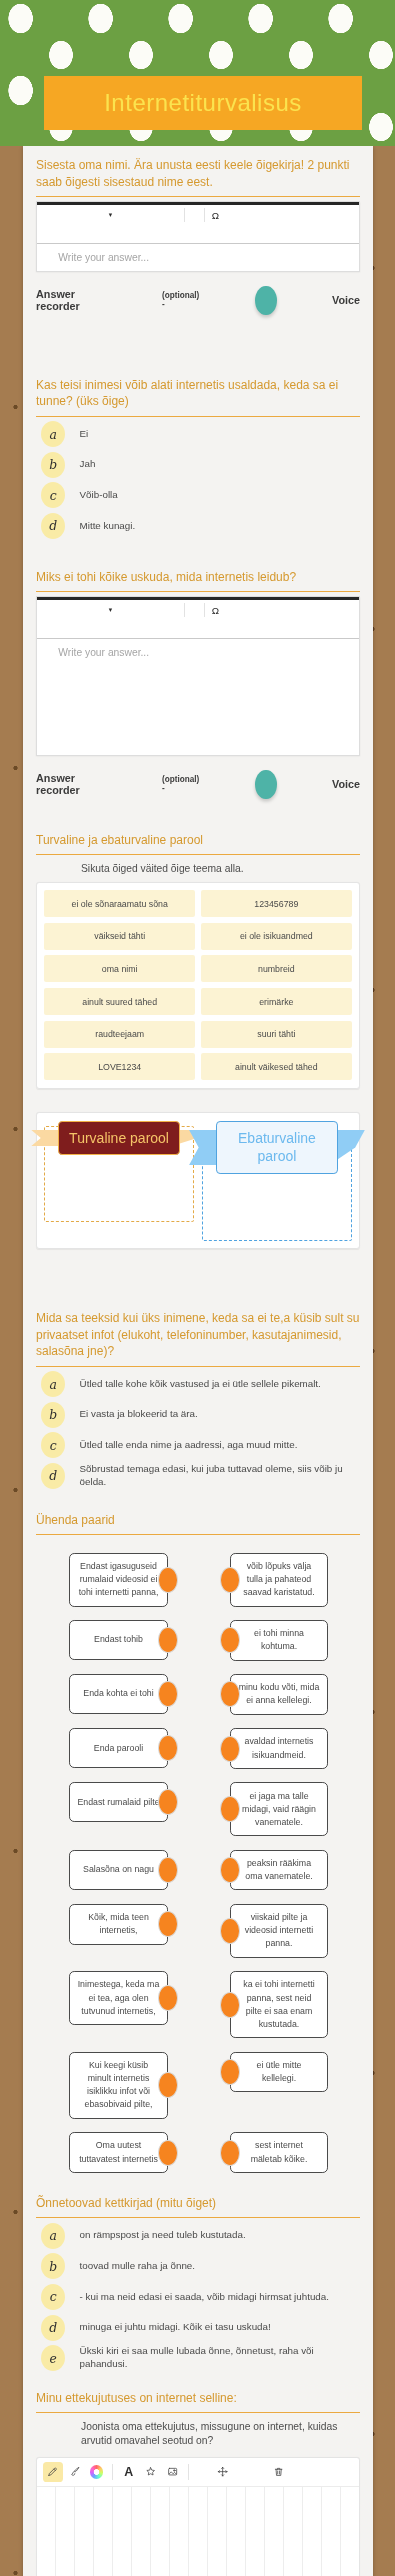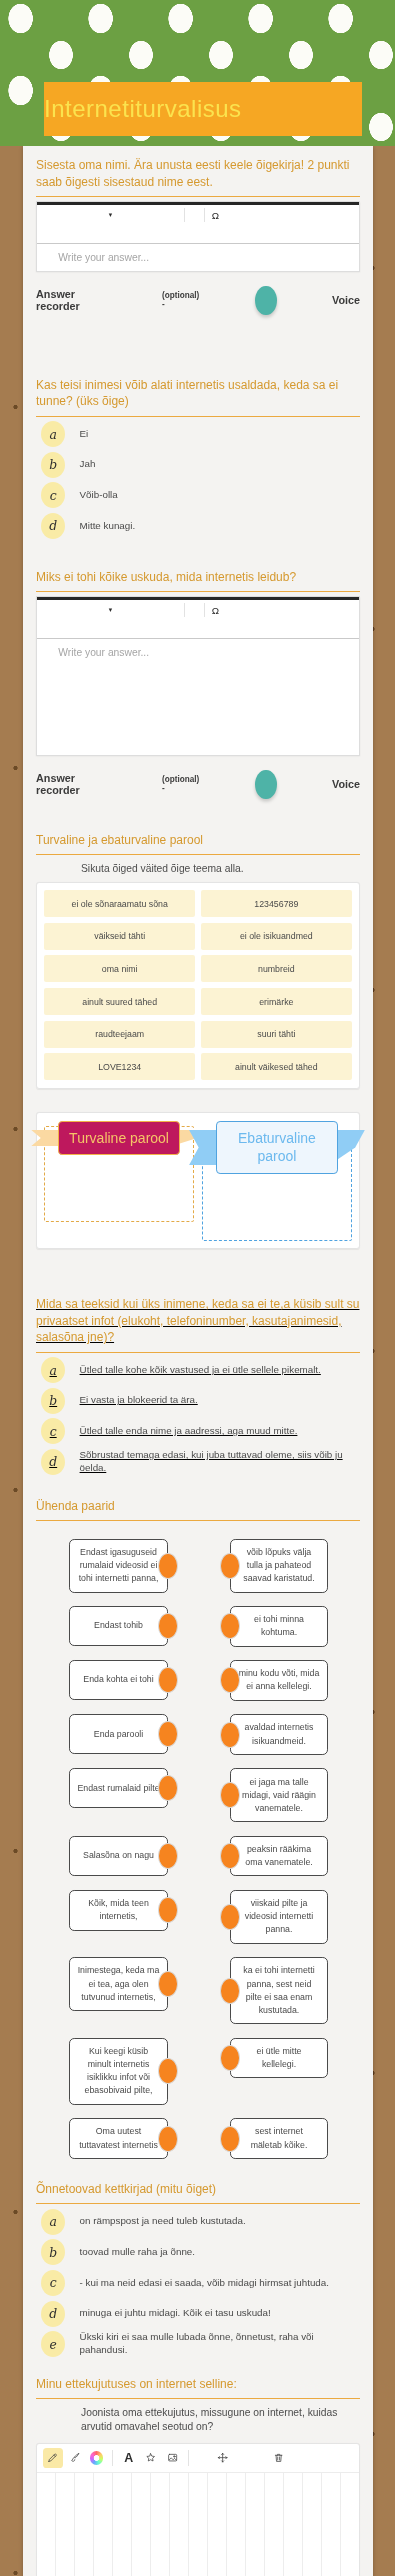--- a/index.html
+++ b/index.html
@@ -20,22 +20,22 @@
   
   .hero {
     height: 146px; position: relative;
     background-color: #6ca043;
     background-image:
       radial-gradient(12.4px 15px at 20.6px 18.5px, #fcfcf7 97%, rgba(252,252,247,0)),
       radial-gradient(12px 14.4px at 61px 55px, #fcfcf7 97%, rgba(252,252,247,0));
     background-size: 80px 72px;
   }
   .hero-band {
-    position: absolute; left: 44px; right: 34px; top: 82px; height: 54px;
-    background: #f6a723; display: flex; align-items: center; justify-content: flex-start;
+    position: absolute; left: 44px; right: 34px; top: 76px; height: 54px;
+    background: #f6a723; display: flex; align-items: center; justify-content: center;
   }
   .hero-band h1 {
     color: #fbe34e; font-size: 24px; font-weight: 400; letter-spacing: 0.5px;
   }
 
   
   .card {
     margin: 0 23px 19px 23px; background: #f4f3f1;
     padding: 11.3px 13px 17.5px 13px;
     box-shadow: 0 1px 4.1px rgba(0,0,0,.25);
@@ -94,21 +94,21 @@
   .ribbon { position: relative; width: 122px; margin: 0 auto; z-index: 2; }
   .wing { position: absolute; top: 8.8px; bottom: 8.8px; width: 36px; }
   .wing.l { left: -27px; clip-path: polygon(0 0, 100% 0, 100% 100%, 0 100%, 27% 50%); }
   .wing.r { right: -27px; clip-path: polygon(0 0, 100% 0, 73% 50%, 0 100%, 0 100%); }
   .ribbon.orange .wing { background: #fbd9a2; }
   .ribbon.blue   .wing { background: #90cdf5; }
   .ribbon-label {
     position: relative; border-radius: 4.1px; text-align: center;
     font-size: 14px; line-height: 1.35; padding: 6.7px 2.1px;
   }
-  .ribbon.orange .ribbon-label { border: 1px solid #f2b248; background: #be185d; color: #f5c468; }
+  .ribbon.orange .ribbon-label { border: 1px solid #f2b248; background: #7f1d1d; color: #f5c468; }
   .ribbon.blue   .ribbon-label { border: 1px solid #4fa3e0; background: #eef6fd; color: #6cb9ee; }
   .zone-drop { margin-top: -29px; height: 96px; background: #fff; border-radius: 2.1px; }
   .zone-drop.orange { border: 1px dashed #e3aa47; }
   .zone-drop.blue   { border: 1px dashed #4fa3e0; }
 
   
   .pair-row { display: flex; justify-content: space-between; align-items: flex-start; margin: 0 32px 13.4px 33px; }
   .pair-box {
     position: relative; background: #fff; border: 0.8px solid #4a4a4a; border-radius: 5.2px;
     color: #4a4a4a; font-size: 8.8px; line-height: 1.5; text-align: center;
@@ -137,21 +137,21 @@
       radial-gradient(circle, #fff 0 2.6px, rgba(255,255,255,0) 3.1px),
       conic-gradient(#f66,#fc6,#cf6,#6fc,#6af,#c6f,#f6c,#f66);
   }
   .a-glyph { font-size: 12.4px; font-weight: 700; color: #2e2e2e; }
   .canvas {
     height: 194px; border-top: 0.5px solid #ececec;
     background: repeating-linear-gradient(90deg, #fff 0 18.5px, #ededed 18.5px 19px);
     border-radius: 0 0 3.1px 3.1px; cursor: crosshair;
   }
 
-  .sp120 { margin-top: 62px; } .sp92 { margin-top: 47px; text-decoration: underline; } .sp64 { margin-top: 33px; }
+  .sp120 { margin-top: 62px; } .sp92 { margin-top: 61px; } .sp64 { margin-top: 33px; }
   .sp58 { margin-top: 30px; } .sp44 { margin-top: 23px; }
   .sp40 { margin-top: 22px; } .sp36 { margin-top: 18.5px; }
 </style>
 </head>
 <body>
 
 <div class="page">
 
   <header class="hero">
     <div class="hero-band">

